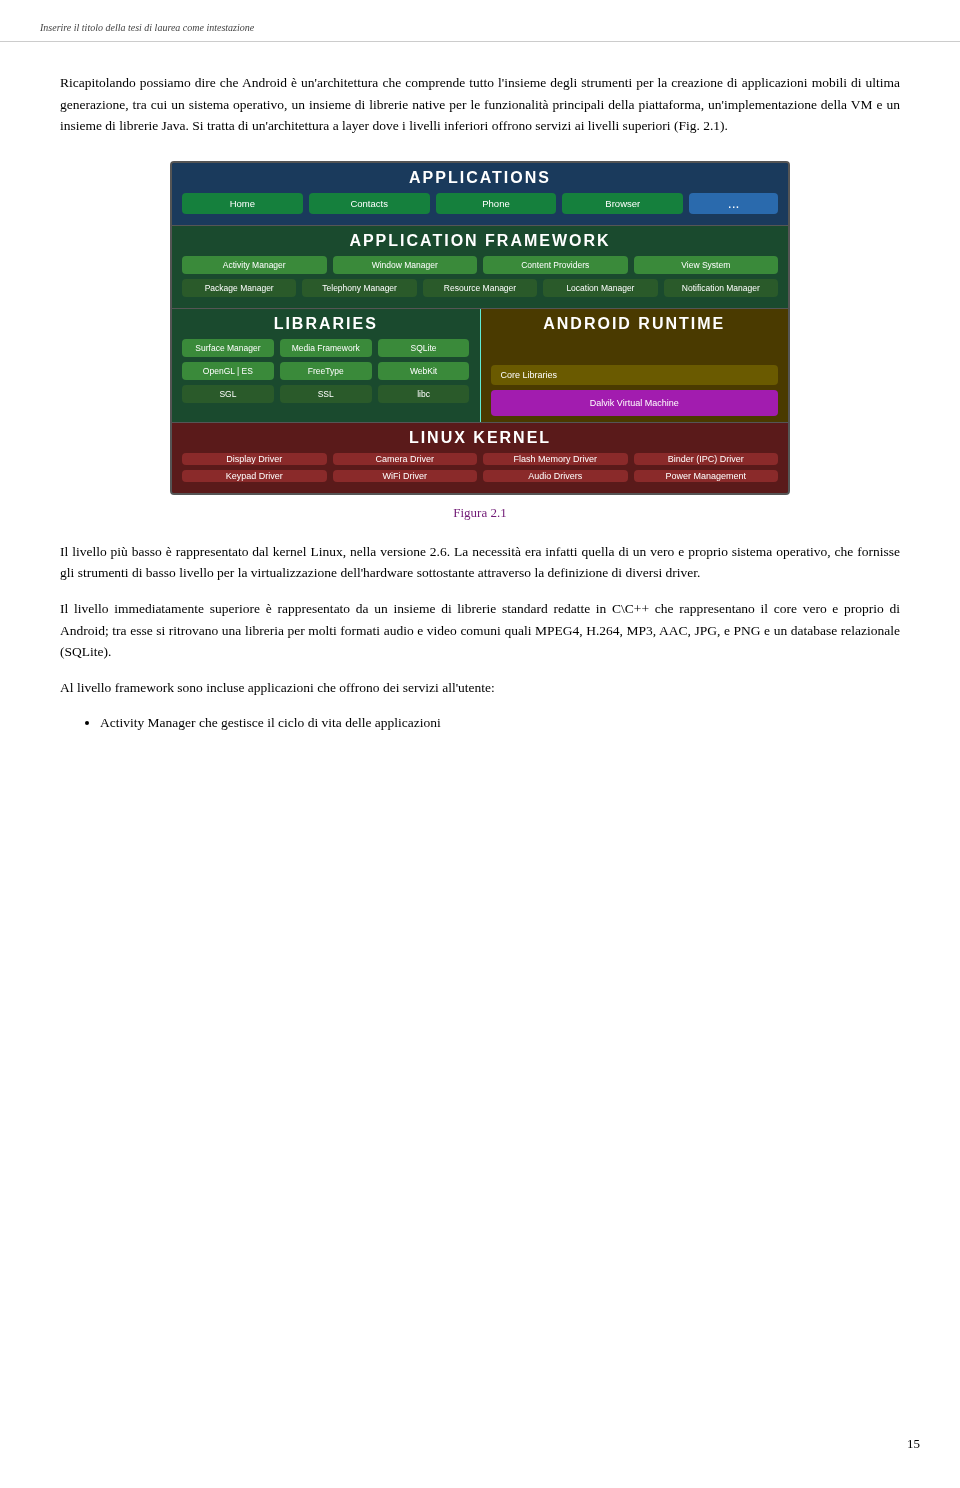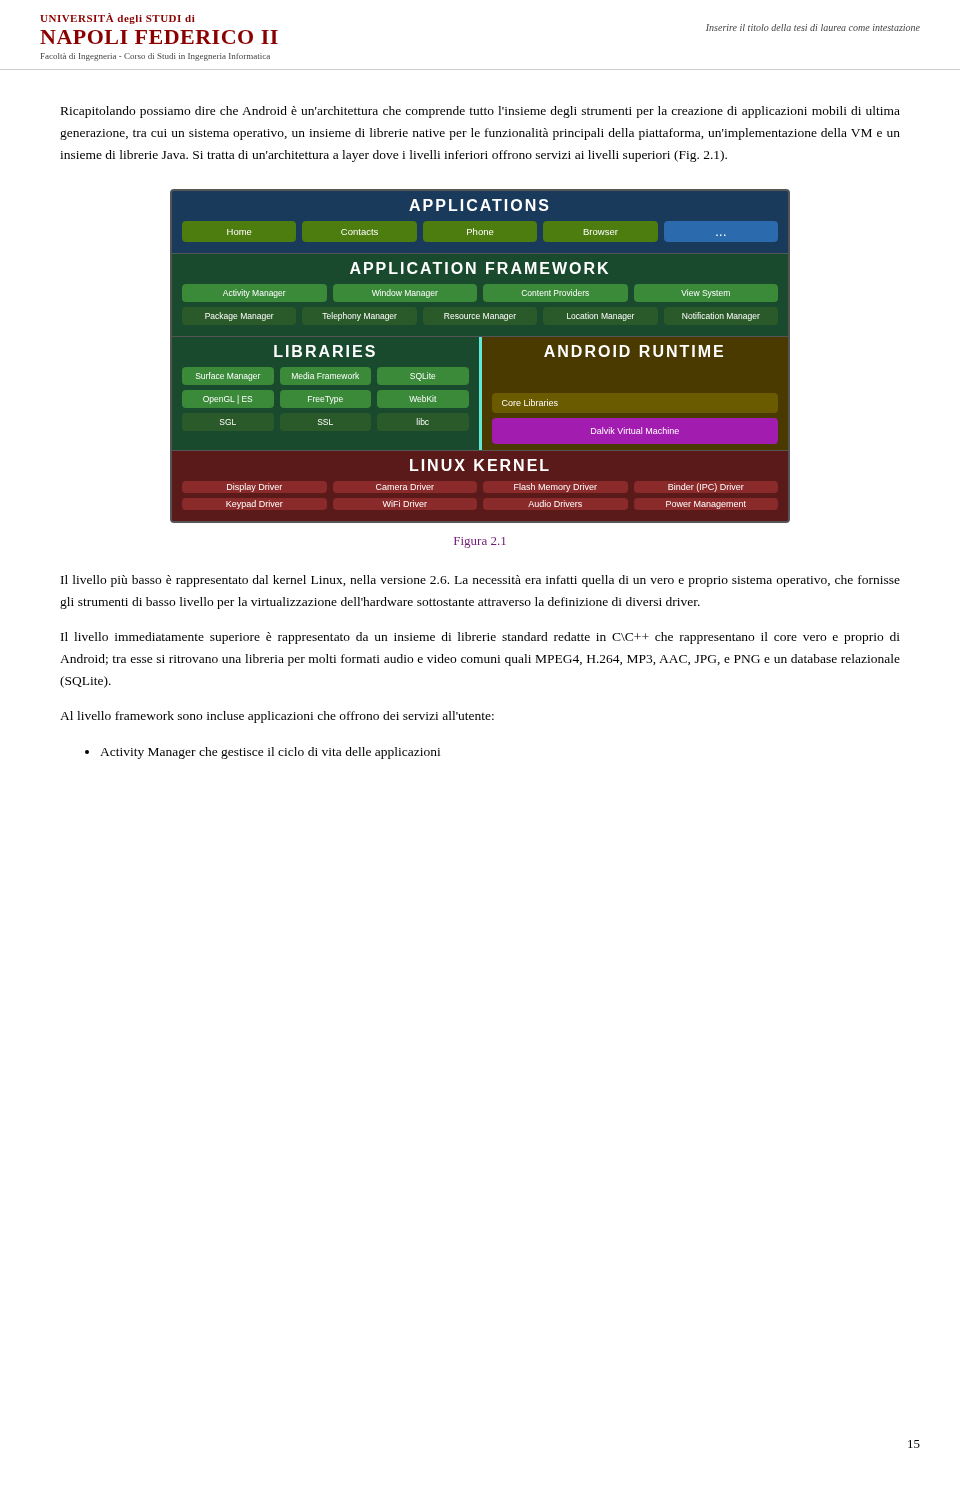--- a/index.html
+++ b/index.html
@@ -117,24 +117,24 @@
     }
 
     .btn-row {
       display: flex;
       gap: 6px;
       margin-bottom: 5px;
       flex-wrap: wrap;
     }
 
     .diag-btn {
-      background: #4d7c0f;
+      background: #15803d;
       color: #fff;
       font-size: 9.5px;
-      padding: 5px 10px;
+      padding: 5px 26px;
       border-radius: 4px;
       text-align: center;
       flex: 1;
       min-width: 60px;
     }
 
     .diag-btn-green {
       background: #3a8a3a;
     }
 
@@ -217,27 +217,20 @@
 
     
     .diagram-wrapper {
       position: relative;
     }
   </style>
 </head>
 <body>
 
 <div class="header">
-  <div class="header-left">
-    <div class="university-logo">
-      <div class="logo-top">UNIVERSITÀ degli STUDI di</div>
-      <div class="logo-main">NAPOLI FEDERICO II</div>
-      <div class="logo-sub">Facoltà di Ingegneria - Corso di Studi in Ingegneria Informatica</div>
-    </div>
-  </div>
   <div class="header-right">Inserire il titolo della tesi di laurea come intestazione</div>
 </div>
 
 <div class="content">
 
   <p class="paragraph">Ricapitolando possiamo dire che Android è un'architettura che comprende tutto l'insieme degli strumenti per la creazione di applicazioni mobili di ultima generazione, tra cui un sistema operativo, un insieme di librerie native per le funzionalità principali della piattaforma, un'implementazione della VM e un insieme di librerie Java. Si tratta di un'architettura a layer dove i livelli inferiori offrono servizi ai livelli superiori (Fig. 2.1).</p>
 
   <div class="diagram-container">
     <div class="diagram-wrapper">
       <div class="diagram">
@@ -269,21 +262,21 @@
             <div class="diag-btn diag-btn-darkgreen diag-btn-small">Resource Manager</div>
             <div class="diag-btn diag-btn-darkgreen diag-btn-small">Location Manager</div>
             <div class="diag-btn diag-btn-darkgreen diag-btn-small">Notification Manager</div>
           </div>
         </div>
 
         <div class="divider-line"></div>
 
         <div class="layer-middle">
 
-          <div class="layer layer-libraries" style="border-right:3px solid #5eead4;">
+          <div class="layer layer-libraries" style="border-right:1px solid #5eead4;">
             <div class="layer-title">Libraries</div>
             <div class="btn-row">
               <div class="diag-btn diag-btn-green diag-btn-small">Surface Manager</div>
               <div class="diag-btn diag-btn-green diag-btn-small">Media Framework</div>
               <div class="diag-btn diag-btn-green diag-btn-small">SQLite</div>
             </div>
             <div class="btn-row">
               <div class="diag-btn diag-btn-green diag-btn-small">OpenGL | ES</div>
               <div class="diag-btn diag-btn-green diag-btn-small">FreeType</div>
               <div class="diag-btn diag-btn-green diag-btn-small">WebKit</div>

